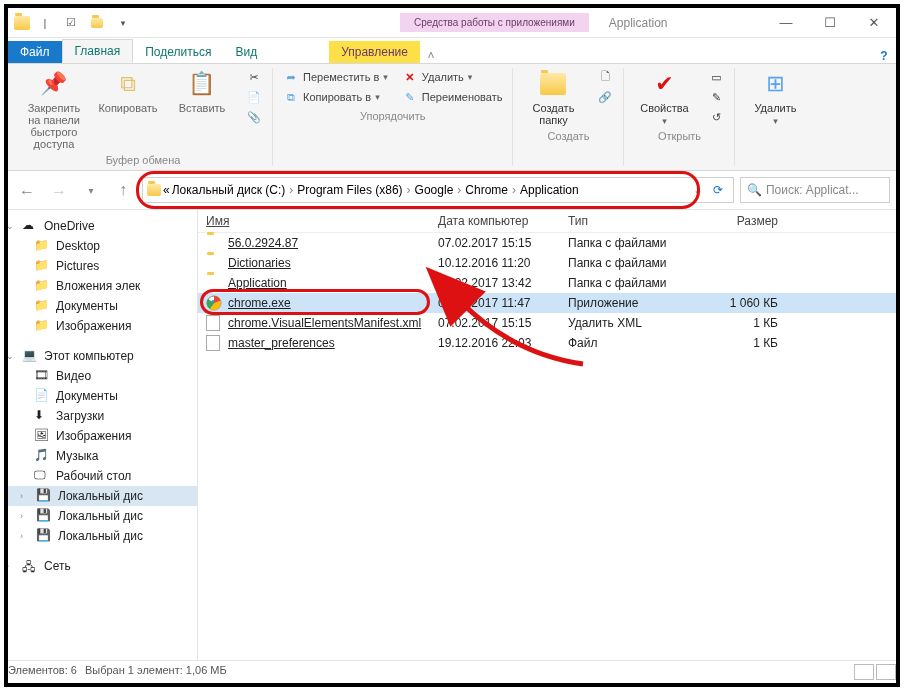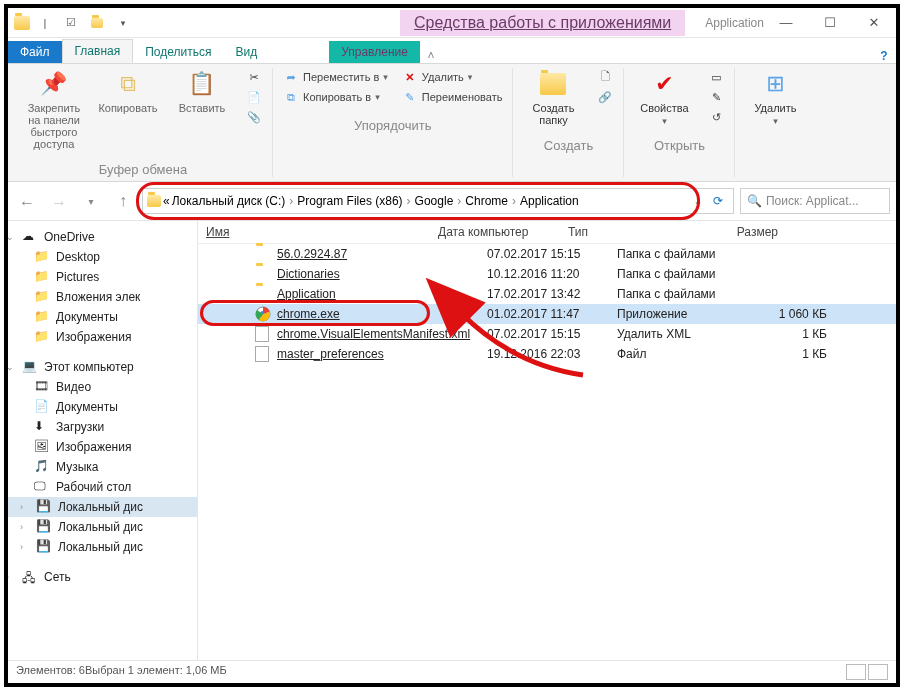--- a/index.html
+++ b/index.html
@@ -6,45 +6,45 @@
 body { background: #fff; width: 904px; height: 691px; overflow: hidden; position: relative; }
 .window { border: 4px solid #000; width: 896px; height: 683px; margin: 4px; background: #fff; display: flex; flex-direction: column; }
 
 
 .titlebar { height: 30px; display: flex; align-items: center; background: #fff; border-bottom: 1px solid #e5e5e5; }
 .titlebar-left { display: flex; align-items: center; padding: 0 6px; gap: 4px; }
 .folder-ico { width: 16px; height: 14px; background: linear-gradient(#ffe9a6,#f7c948); border-radius: 2px; position: relative; }
 .folder-ico::before { content:""; position:absolute; top:-3px; left:1px; width:7px; height:3px; background:#f7c948; border-radius:1px; }
 .qat-btn { width: 22px; height: 22px; display: flex; align-items: center; justify-content: center; color: #555; font-size: 11px; }
 .ribbon-context { margin-left: 260px; height: 100%; display: flex; align-items: center; }
-.ribbon-context-inner { background: #f3d4f0; padding: 4px 14px; font-size: 16px; color: #6a3a68; text-decoration: underline; }
+.ribbon-context-inner { background: #f3d4f0; padding: 4px 14px; font-size: 10px; color: #6a3a68; }
 .titlebar-title { margin-left: 20px; font-size: 12px; color: #888; }
 .winctl { margin-left: auto; display: flex; }
 .winctl div { width: 44px; height: 28px; display:flex; align-items:center; justify-content:center; font-size: 13px; color:#555; }
 
 
 .tabs { display: flex; align-items: flex-end; background: #fff; height: 26px; border-bottom: 1px solid #d8d8d8; font-size: 12px; position: relative; }
 .tab { padding: 4px 12px; color: #0f766e; }
 .tab.file { background: #1979ca; color: #fff; }
 .tab.active { border: 1px solid #d8d8d8; border-bottom: 1px solid #f5f5f5; background: #f5f5f5; }
-.tab.context { background: #14b8a6; color: #6a3a68; margin-left: 60px; }
+.tab.context { background: #fde047; color: #6a3a68; margin-left: 60px; }
 .tabs .help { margin-left:auto; width:24px; text-align:center; color:#1979ca; font-weight:bold; }
 .tabs .chev { width:22px; color:#888; text-align:center; }
 
 
 .ribbon { background: #f5f5f5; border-bottom: 1px solid #d8d8d8; padding: 4px 6px; display: flex; }
 .group { border-right: 1px solid #e2e2e2; padding: 0 8px; display: flex; flex-direction: column; align-items: center; }
 .group-row { display: flex; gap: 10px; align-items: flex-start; }
 .big-btn { display: flex; flex-direction: column; align-items: center; width: 64px; font-size: 11px; color: #666; text-align: center; gap: 2px; }
 .big-btn.enabled { color: #333; }
 .big-btn .ico { width: 32px; height: 32px; display: flex; align-items: center; justify-content: center; font-size: 22px; }
 .small-btns { display:flex; flex-direction:column; gap:2px; font-size:11px; color:#444; }
 .small-btn { display:flex; align-items:center; gap:4px; padding:1px 2px; }
 .small-btn .mi { width:16px; height:16px; display:inline-flex; align-items:center; justify-content:center; }
-.group-label { font-size: 13px; color: #888; text-align: center; margin-top: 12px; }
+.group-label { font-size: 11px; color: #888; text-align: center; margin-top: 4px; }
 .drop-arrow::after { content:" ▾"; font-size:9px; color:#666; }
 
 
 .navbar { display:flex; align-items:center; gap:6px; padding: 6px 6px; border-bottom:1px solid #e5e5e5; }
 .nav-arrow { width:26px; height:26px; display:flex; align-items:center; justify-content:center; color:#888; font-size:16px; }
 .addressbar-wrap { flex:1; position:relative; }
 .addressbar { display:flex; align-items:center; border:1px solid #cfcfcf; height:26px; padding:0 4px; font-size:12px; gap:2px; background:#fff; }
 .addressbar .chev { color:#888; margin:0 2px; }
 .addr-highlight { position:absolute; top:-6px; left:-6px; right:34px; bottom:-6px; border:3px solid #d11; border-radius:18px; pointer-events:none; }
 .refresh { color:#1979ca; padding:0 6px; }
@@ -59,27 +59,27 @@
 .tree-spacer { height:10px; }
 .tico { width:16px; height:16px; display:inline-block; }
 .tree-item .exp { width:10px; color:#888; font-size:9px; margin-left:-14px; }
 
 .files { flex:1; display:flex; flex-direction:column; position:relative; }
 .cols { display:flex; font-size:12px; color:#444; border-bottom:1px solid #eee; padding:4px 0; }
 .col-name { flex:0 0 240px; padding-left:8px;text-decoration:underline; }
 .col-date { flex:0 0 130px; }
 .col-type { flex:0 0 150px; }
 .col-size { flex:0 0 80px; text-align:right; padding-right:20px; }
-.row { display:flex; font-size:12px; color:#222; padding:2px 0; align-items:center; position:relative;justify-content:center; }
+.row { display:flex; font-size:12px; color:#222; padding:2px 0; align-items:center; position:relative; }
 .row .col-name { display:flex; align-items:center; gap:6px; }
 .row.sel { background:#cde3f8; }
 .fico { width:16px; height:16px; }
 .row-highlight { position:absolute; left:2px; top:-4px; width:230px; height:26px; border:3px solid #d11; border-radius:14px; pointer-events:none; }
 
-.status { border-top:1px solid #e5e5e5; font-size:11px; color:#555; padding:3px 8px; display:flex; gap:0; }
+.status { border-top:1px solid #e5e5e5; font-size:11px; color:#555; padding:3px 0; display:flex; gap:8px; }
 .status .view-icons { margin-left:auto; display:flex; gap:2px; }
 .status .view-icons span { width:20px; height:16px; border:1px solid #bbb; display:inline-block; }
 
 
 .callout { position:absolute; left:470px; top:360px; pointer-events:none; }
 .callout svg { overflow:visible; }
 
 
 .ico-pin { color:#aaa; }
 .ico-copy { color:#e2c268; }

